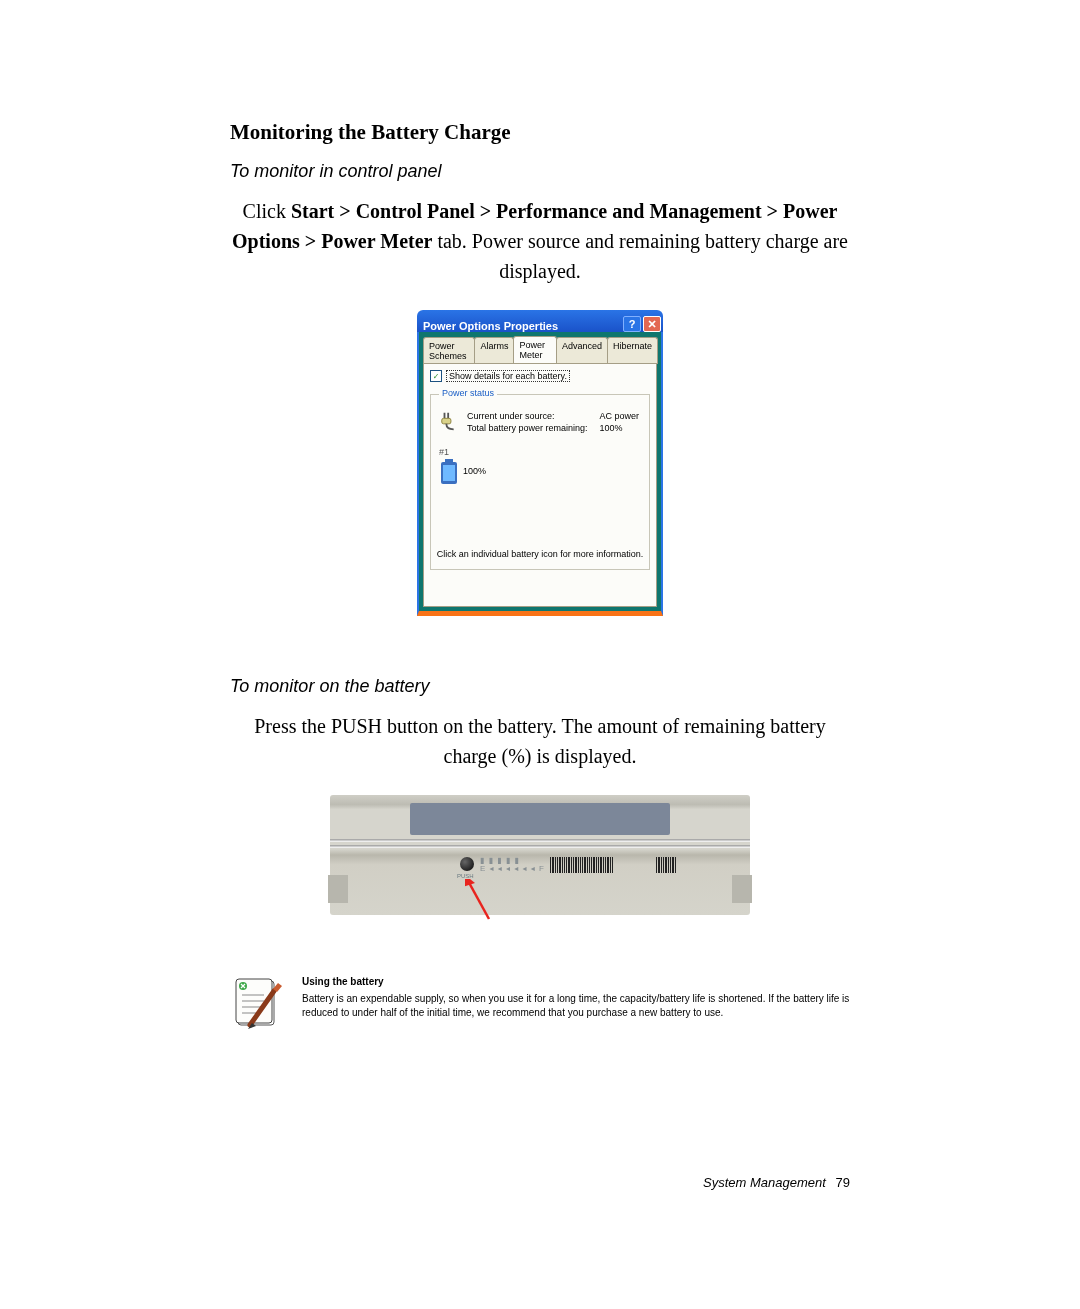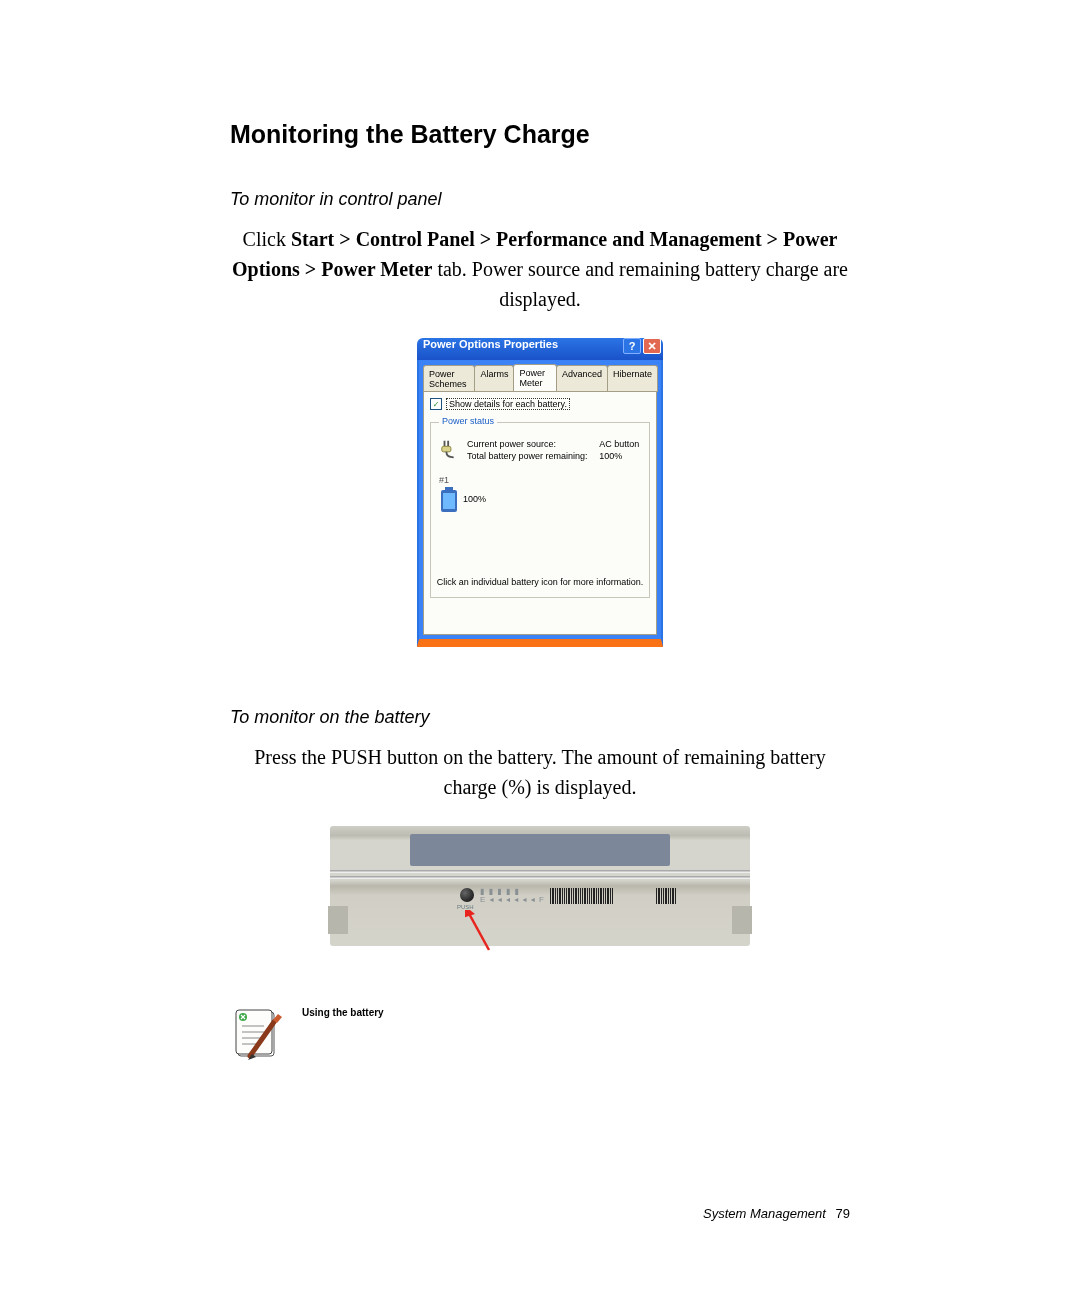--- a/index.html
+++ b/index.html
@@ -7,23 +7,24 @@
     padding: 0;
     font-family: Arial, Helvetica, sans-serif;
     background: #ffffff;
     width: 1080px;
   }
   .page {
     padding: 120px 230px 60px 230px;
     color: #000;
   }
   .main-heading {
-    font-size: 25px;
+    font-size: 21px;
     font-weight: bold;
-    margin-bottom: 40px;
+    margin-bottom: 16px;
+    font-family: Liberation Serif, serif;
   }
   .sub-heading {
     font-size: 18px;
     font-style: italic;
     margin-bottom: 14px;
   }
   .body-text {
     font-size: 20px;
     line-height: 1.5;
     margin-bottom: 24px;
@@ -39,45 +40,45 @@
     margin-bottom: 60px;
   }
   .dialog {
     width: 246px;
     font-family: Tahoma, sans-serif;
     font-size: 10px;
     color: #000;
   }
   .titlebar {
     display: flex;
-    align-items: flex-start;
+    align-items: flex-end;
     justify-content: space-between;
     height: 22px;
     background: linear-gradient(to bottom, #2a74e6, #1a52c9);
     color: #fff;
     font-weight: bold;
     font-size: 11px;
     padding: 0 2px 0 6px;
     border-radius: 6px 6px 0 0;
   }
   .title-buttons { display: flex; gap: 2px; }
   .title-btn {
     width: 16px; height: 14px;
     display:flex; align-items:center; justify-content:center;
     font-weight:bold; font-size:11px; color:#fff;
     border-radius:2px;
   }
   .help-btn { background:#2a74e6; border:1px solid #80b0ff; }
   .close-btn { background:#e36852; border:1px solid #fff; }
 
   .dialog-body {
-    background:#3b82f6;
+    background:#0f766e;
     border-left:2px solid #2a74e6;
     border-right:2px solid #2a74e6;
-    border-bottom:8px solid #f97316;
+    border-bottom:5px solid #f97316;
     padding:4px;
   }
   .tabs {
     display:flex;
     font-size:9px;
     margin-bottom:0;
   }
   .tab {
     padding:3px 5px 2px;
     background:#ece9d8;
@@ -284,22 +285,22 @@
             <div class="group-title">Power status</div>
             <div class="status-row">
               <div class="plug-icon">
                 <svg viewBox="0 0 24 24">
                     <path d="M6 2 L6 8 M10 2 L10 8" stroke="#555" stroke-width="2" fill="none"></path>
                     <rect x="3" y="8" width="10" height="6" rx="2" fill="#d9d28a" stroke="#8a7f3a"></rect>
                     <path d="M8 14 Q8 20 16 20" stroke="#555" stroke-width="2" fill="none"></path>
                   </svg>
               </div>
               <div class="status-labels">
-                <span>Current power source:</span>
-                <span>AC button</span>
+                <span>Current under source:</span>
+                <span>AC power</span>
                 <span>Total battery power remaining:</span>
                 <span>100%</span>
               </div>
             </div>
             <div class="batt-block">
               <div class="batt-num">#1</div>
               <div class="batt-row">
                 <div class="batt-icon">
                   <svg viewBox="0 0 20 26">
                       <rect x="6" y="0" width="8" height="3" fill="#3a6fc0"></rect>
@@ -391,20 +392,21 @@
         <circle cx="13" cy="11" r="4" fill="#3fa84a"></circle>
         <path d="M11 9 L15 13 M15 9 L11 13" stroke="#fff" stroke-width="1.2"></path>
         <path d="M12 20 h22 M12 26 h22 M12 32 h22 M12 38 h16" stroke="#b0b0b0" stroke-width="1.4"></path>
         <path d="M20 50 L44 16" stroke="#8a3a1a" stroke-width="5" stroke-linecap="round"></path>
         <path d="M18 54 L22 48 L26 51 Z" fill="#333"></path>
         <path d="M43 14 L48 8 L52 11 L47 17 Z" fill="#c95b2f"></path>
       </svg>
     </div>
     <div class="note-body">
       <div class="note-title">Using the battery</div>
+      <div>Battery is an expendable supply, so when you use it for a long time, the capacity/battery life is shortened. If the battery life is reduced to under half of the initial time, we recommend that you purchase a new battery to use.</div>
     </div>
   </div>
 
   <div class="footer">
     <span>System Management</span>
     <span class="pg">79</span>
   </div>
 
 </div>
 

